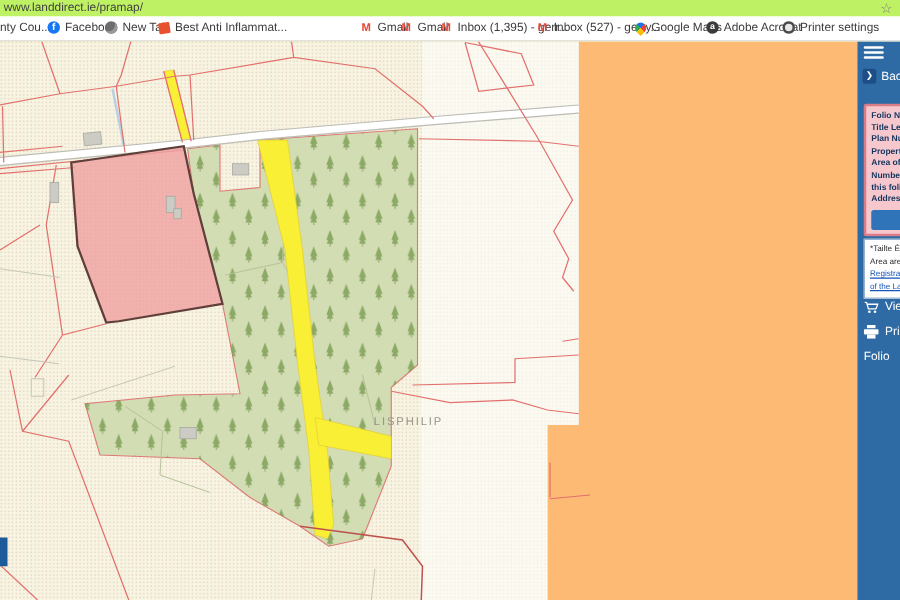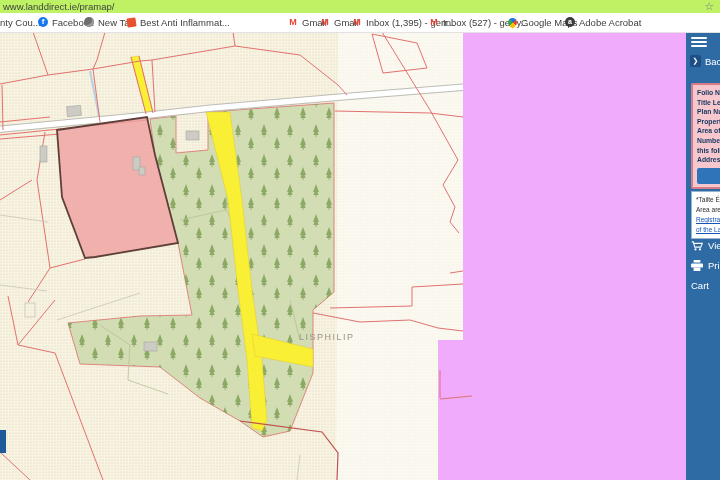--- a/index.html
+++ b/index.html
@@ -24,21 +24,21 @@
   .fav.flag{background:#e8512f;border-radius:1px;transform:rotate(-8deg);width:9px;height:9px;}
   .fav.target{border-radius:50%;background:#d02b20;box-shadow:inset 0 0 0 2.5px #d02b20, inset 0 0 0 4px #fff;}
   .fav.gmail{color:#ea4335;font-weight:bold;font-size:9px;line-height:10px;text-align:center;}
   .fav.pin{border-radius:50% 50% 50% 0;transform:rotate(-45deg);width:9px;height:9px;
     background:conic-gradient(#1a73e8 0 25%,#ea4335 25% 50%,#fbbc04 50% 75%,#34a853 75%);}
   .fav.adobe{border-radius:50%;background:#3b3b3b;color:#fff;font-size:7px;font-weight:bold;
     text-align:center;line-height:10px;}
   .fav.prn{border-radius:50%;background:#4a4a4a;box-shadow:inset 0 0 0 2px #4a4a4a, inset 0 0 0 5px #e8e8e8;}
 
   
-  .map{position:absolute;top:33px;left:0;width:690px;height:447px;background:#f0abfc;}
+  .map{position:absolute;top:33px;left:0;width:690px;height:447px;background:#fdba74;}
 
   
   .sidebar{position:absolute;top:33px;left:686px;width:160px;height:447px;background:#2e6ba4;color:#fff;}
   .hamb{position:absolute;left:5px;top:4px;width:16px;height:12px;}
   .hamb span{display:block;height:2px;background:#fff;margin-bottom:2px;border-radius:1px;}
   .backrow{position:absolute;left:4px;top:22px;display:flex;align-items:center;gap:4px;font-size:9.5px;}
   .chev{display:inline-block;width:11px;height:12px;background:#1d4f86;color:#fff;font-size:7px;
     text-align:center;line-height:12px;border-radius:2px;}
   .foliobox{position:absolute;left:5px;top:50px;width:150px;background:#f6c8ce;
     border:2px solid #d97c88;border-radius:2px;padding:3px 4px;color:#14355f;}
@@ -95,20 +95,24 @@
         <span>Inbox (527) - gerry...</span>
         </div>
       <div class="bm bm10">
         <span class="fav pin"></span>
         <span>Google Maps</span>
         </div>
       <div class="bm bm11">
         <span class="fav adobe">a</span>
         <span>Adobe Acrobat</span>
         </div>
+      <div class="bm bm12">
+        <span class="fav prn"></span>
+        <span>Printer settings</span>
+        </div>
     </div>
   </div>
 
   <div class="map">
     <svg width="690" height="447" viewBox="0 33 690 447">
       <defs>
         <pattern id="dots" width="3" height="3" patternUnits="userSpaceOnUse">
           <circle cx="1" cy="1" r="0.55" fill="#dbb9ae" opacity="0.8"></circle>
         </pattern>
         <pattern id="trees" width="26" height="30" patternUnits="userSpaceOnUse">
@@ -214,17 +218,17 @@
     </div>
     <div class="srow sprint">
       <svg width="12" height="11" viewBox="0 0 14 13">
         <rect x="3" y="0" width="8" height="3" fill="#fff"></rect>
         <rect x="0" y="4" width="14" height="5" rx="1" fill="#fff"></rect>
         <rect x="3" y="9" width="8" height="4" fill="#fff"></rect>
       </svg>
       <span>Print</span>
     </div>
     <div class="srow shelp">
-      <span>Cart</span>
+      <span>Folio</span>
     </div>
   </div>
 
 </div>
 
 </body></html>

